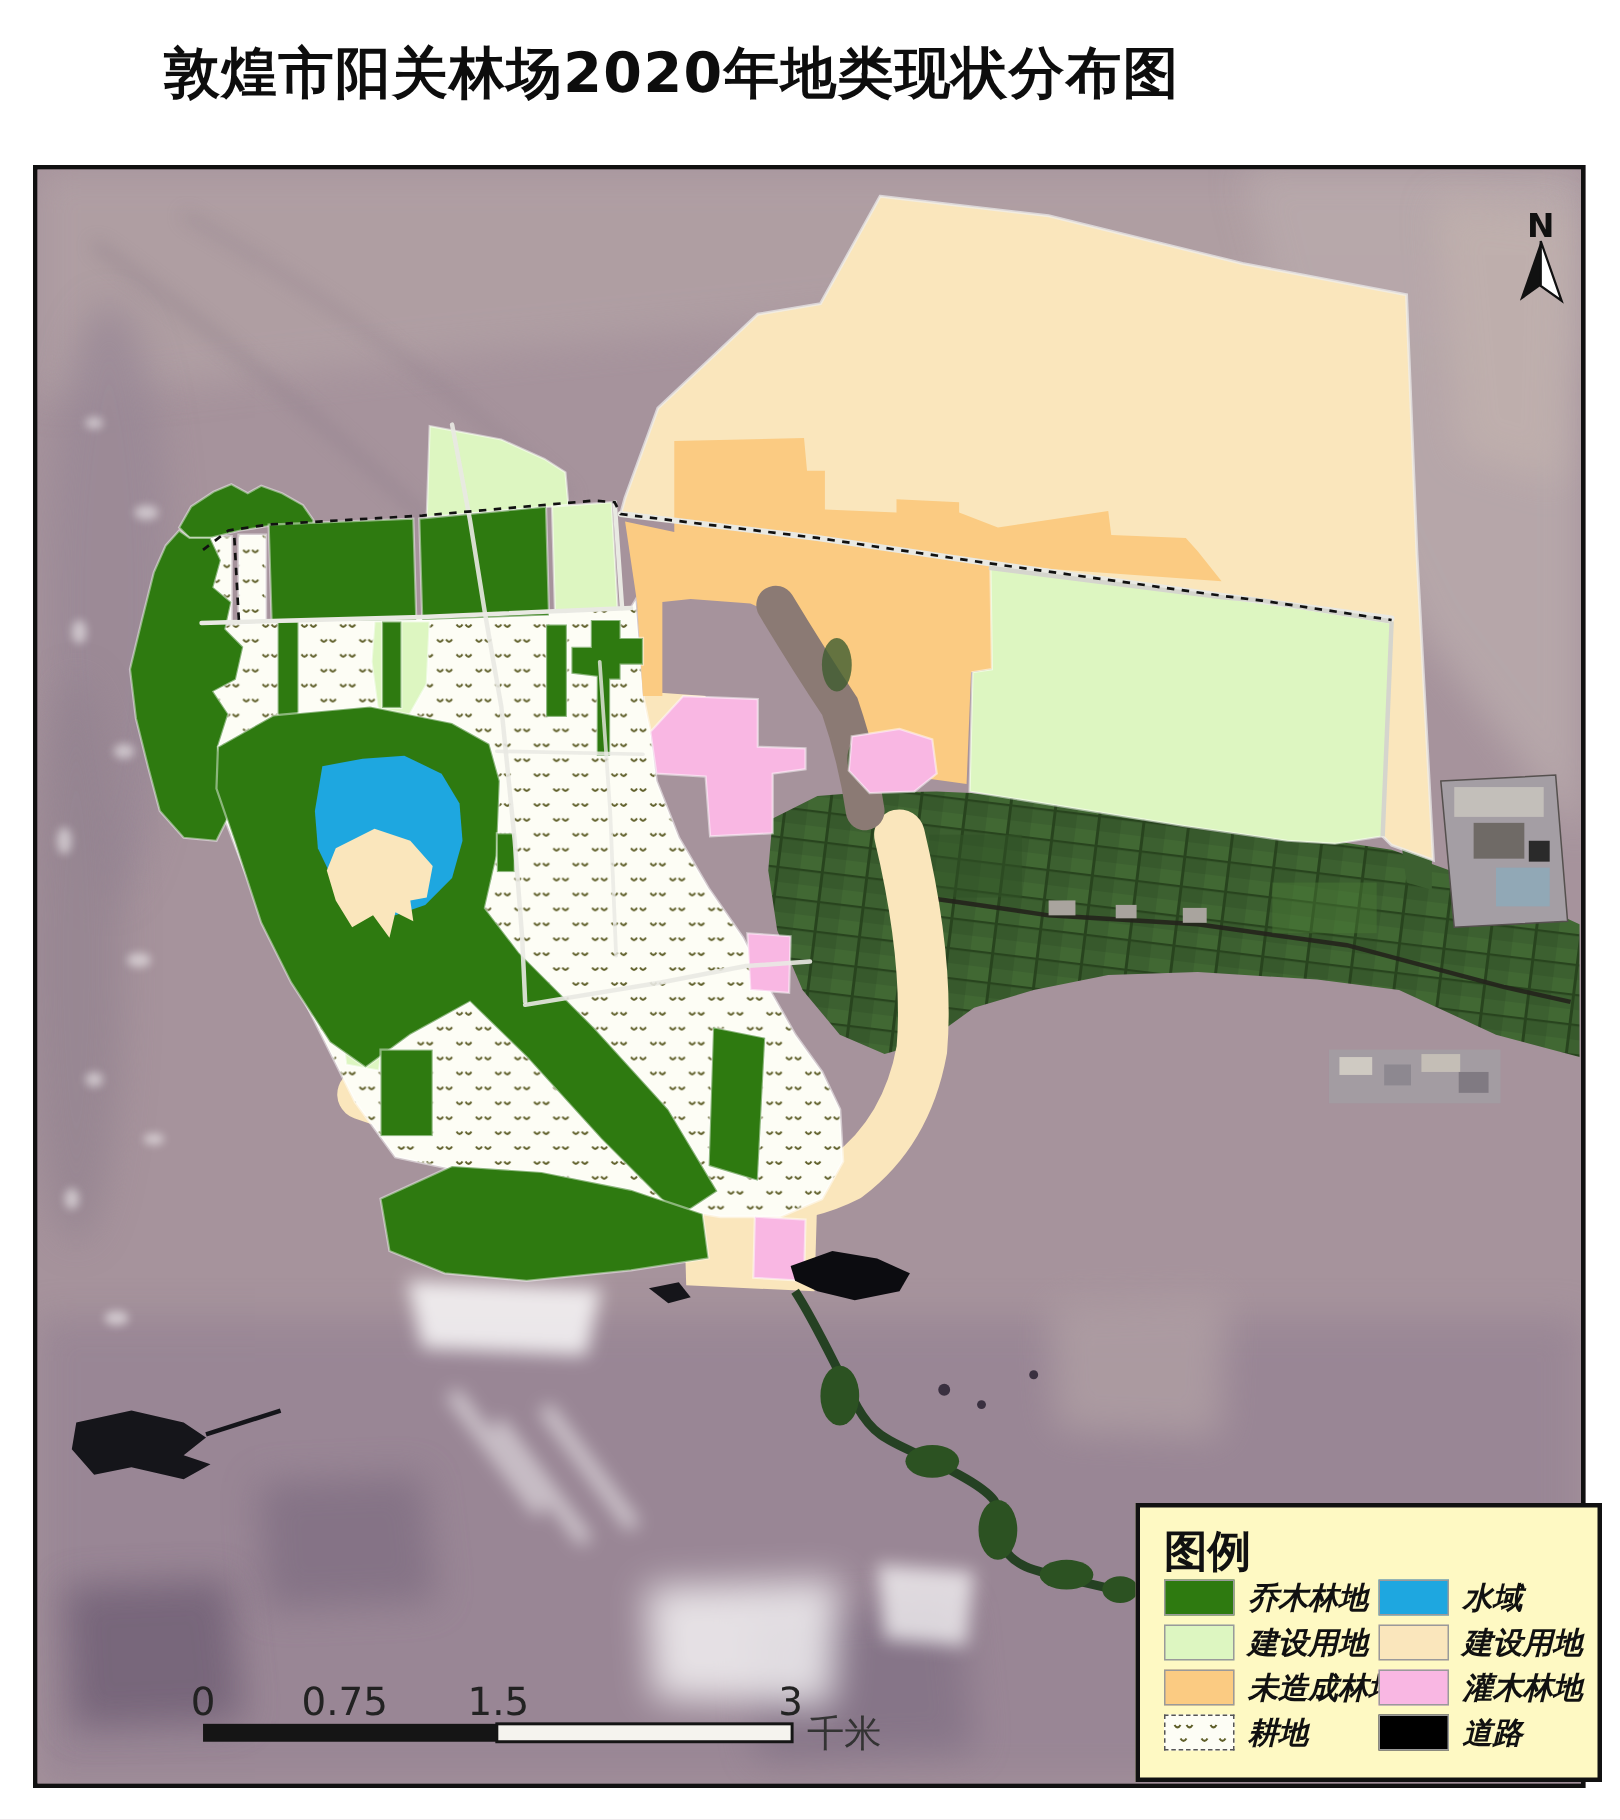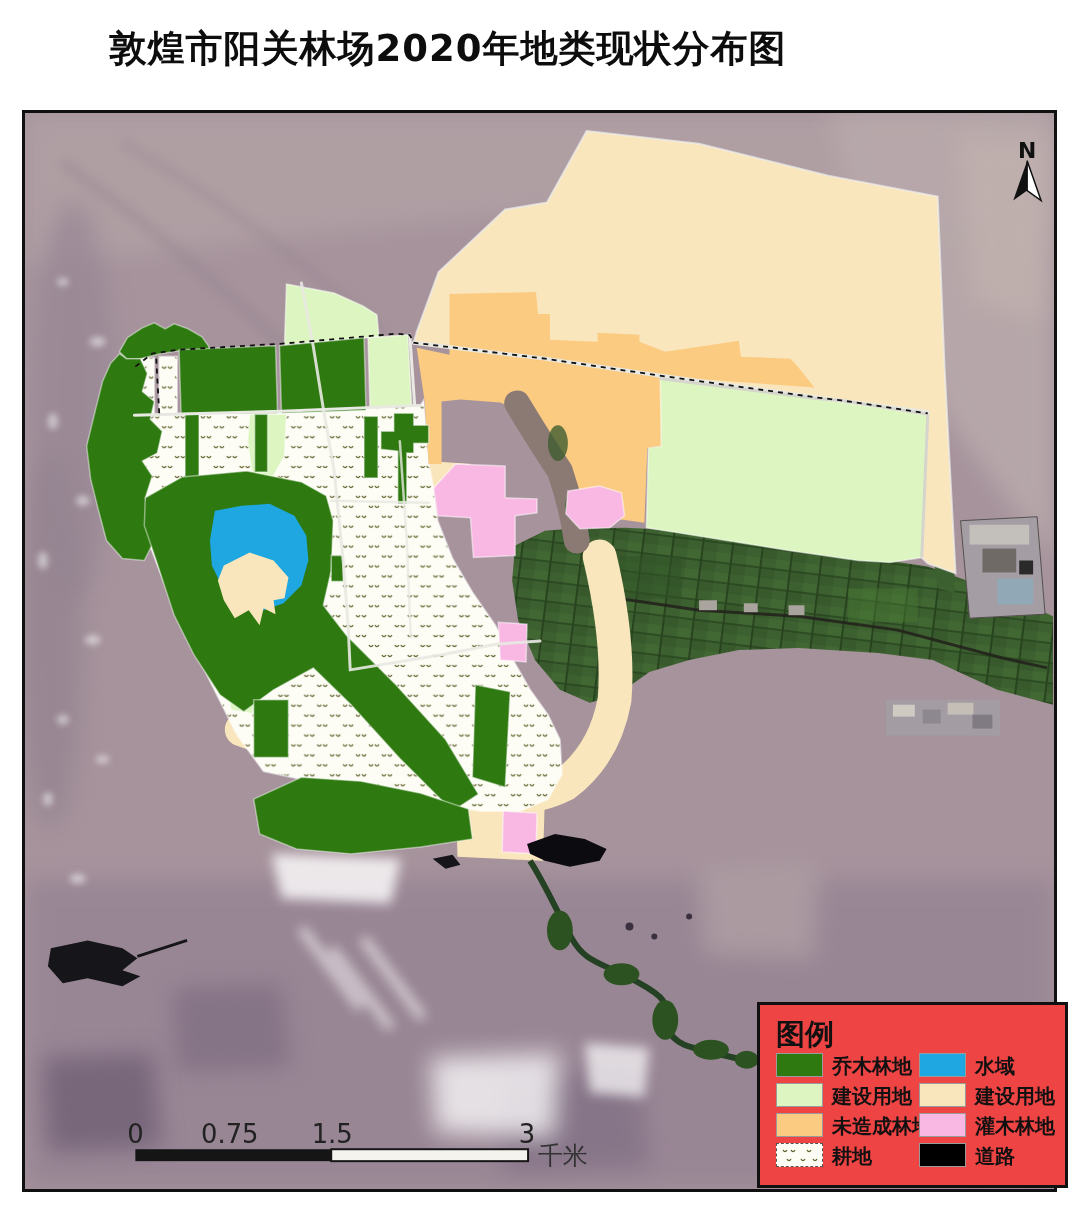--- a/index.html
+++ b/index.html
@@ -5,25 +5,25 @@
   html,body{margin:0;padding:0;background:#ffffff;}
   .page{position:relative;width:1080px;height:1213px;background:#ffffff;overflow:hidden;
         font-family:"DejaVu Sans","Liberation Sans",sans-serif;}
   .title{position:absolute;left:0;top:24px;width:896px;text-align:center;
          font-size:37px;font-weight:700;color:#0d0d0d;letter-spacing:1px;}
   .map-frame{position:absolute;left:22px;top:110px;width:1035px;height:1082px;
              border:3px solid #101010;box-sizing:border-box;background:#a6939c;}
   .map-frame svg{display:block;width:100%;height:100%;}
   
   .legend{position:absolute;left:757px;top:1002px;width:311px;height:186px;
-          background:#ef4444;border:3px solid #111;box-sizing:border-box;z-index:5;}
+          background:#fef9c3;border:3px solid #111;box-sizing:border-box;z-index:5;}
   .legend-title{position:absolute;left:16px;top:10px;font-size:29px;color:#111;font-weight:600;}
   .legend-col{position:absolute;top:48px;}
   .legend-col.left{left:16px;} .legend-col.right{left:159px;}
-  .legend-row{display:flex;height:24px;margin-bottom:6px;}
+  .legend-row{display:flex;align-items:center;height:24px;margin-bottom:6px;font-style:italic;}
   .swatch{width:47px;height:24px;border:1px solid #9a9a9a;box-sizing:border-box;flex:0 0 47px;}
   .legend-label{margin-left:9px;font-size:20px;color:#111;font-weight:600;white-space:nowrap;}
   .sw-qiaomu{background:var(--lc-qiaomu);} .sw-guanmu{background:var(--lc-guanmu);}
   .sw-weizaocheng{background:var(--lc-weizaocheng);} .sw-shuiyu{background:var(--lc-shuiyu);}
   .sw-weiliyong{background:var(--lc-weiliyong);} .sw-jianshe{background:var(--lc-jianshe);}
   .sw-daolu{background:var(--lc-daolu);}
   .sw-gengdi{background:#fdfdf5;border:1px dashed #555;position:relative;}
   
   .f-weiliyong{fill:var(--lc-weiliyong);} .f-weizaocheng{fill:var(--lc-weizaocheng);}
   .f-guanmu{fill:var(--lc-guanmu);} .f-qiaomu{fill:var(--lc-qiaomu);}

